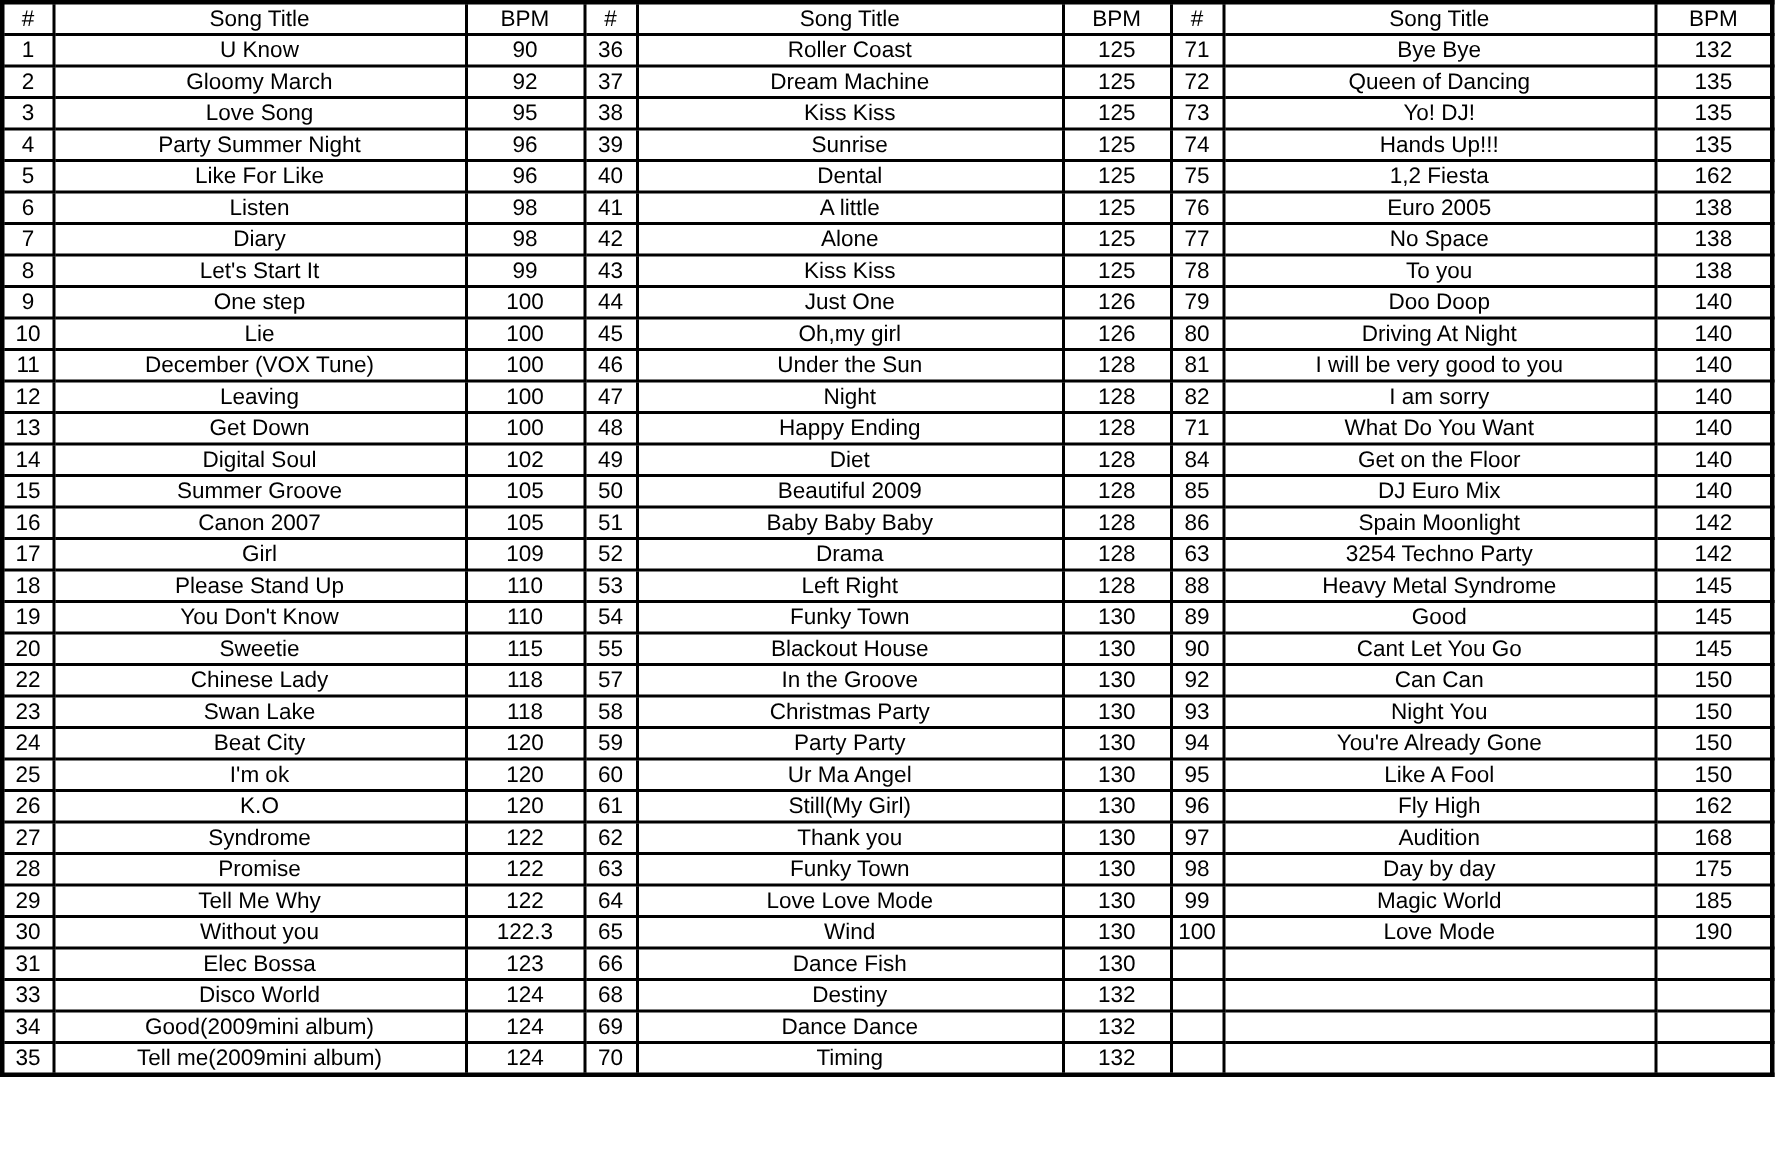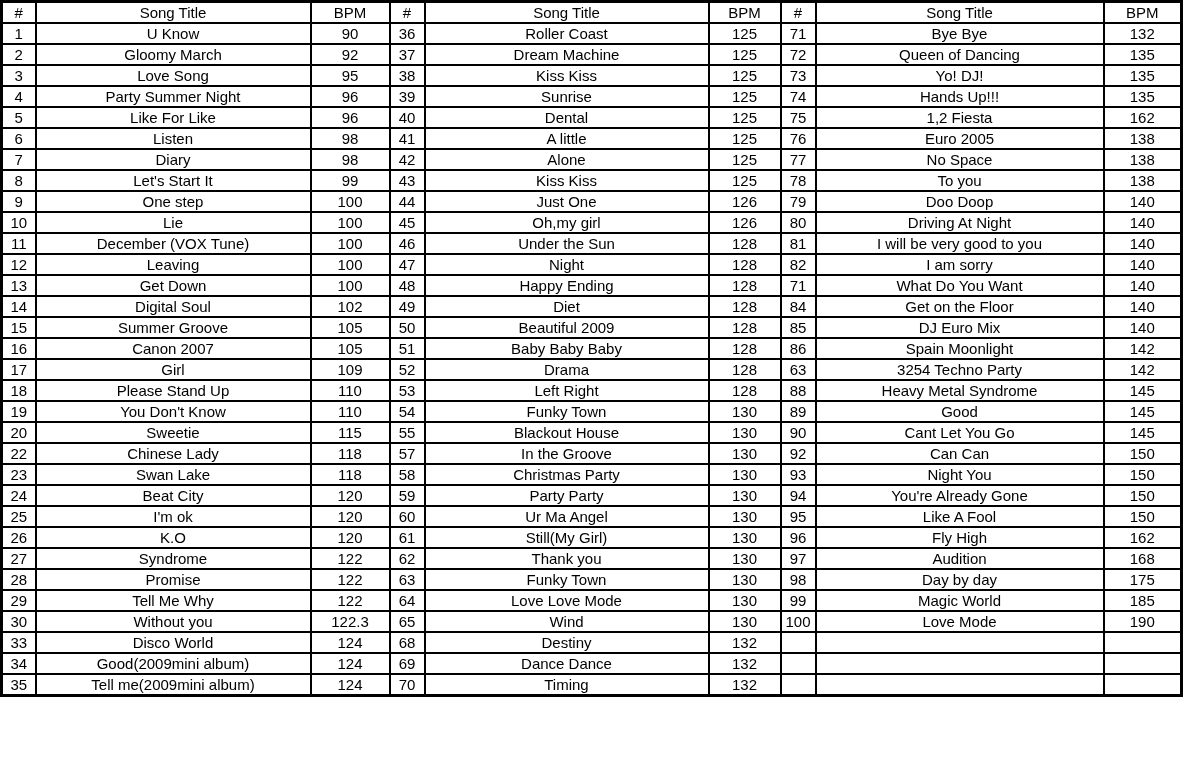--- a/index.html
+++ b/index.html
@@ -394,20 +394,31 @@
           <td>Without you</td>
           <td>122.3</td>
           <td>65</td>
           <td>Wind</td>
           <td>130</td>
           <td>100</td>
           <td>Love Mode</td>
           <td>190</td>
         </tr>
         <tr>
+          <td>31</td>
+          <td>Elec Bossa</td>
+          <td>123</td>
+          <td>66</td>
+          <td>Dance Fish</td>
+          <td>130</td>
+          <td></td>
+          <td></td>
+          <td></td>
+        </tr>
+        <tr>
           <td>33</td>
           <td>Disco World</td>
           <td>124</td>
           <td>68</td>
           <td>Destiny</td>
           <td>132</td>
           <td></td>
           <td></td>
           <td></td>
         </tr>

